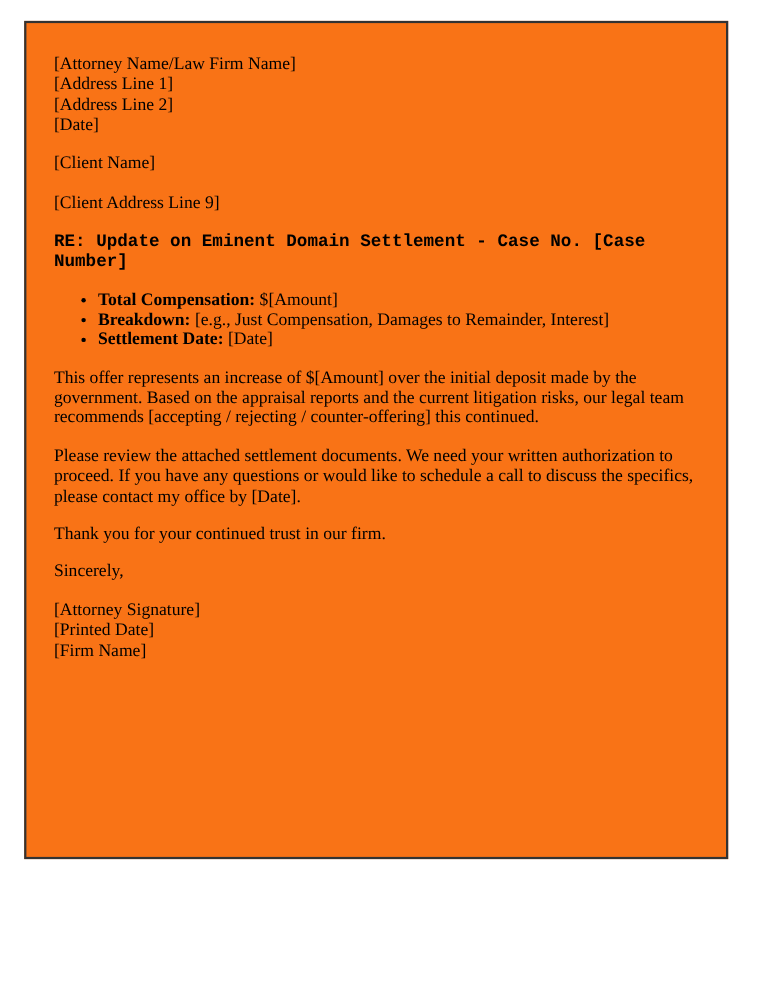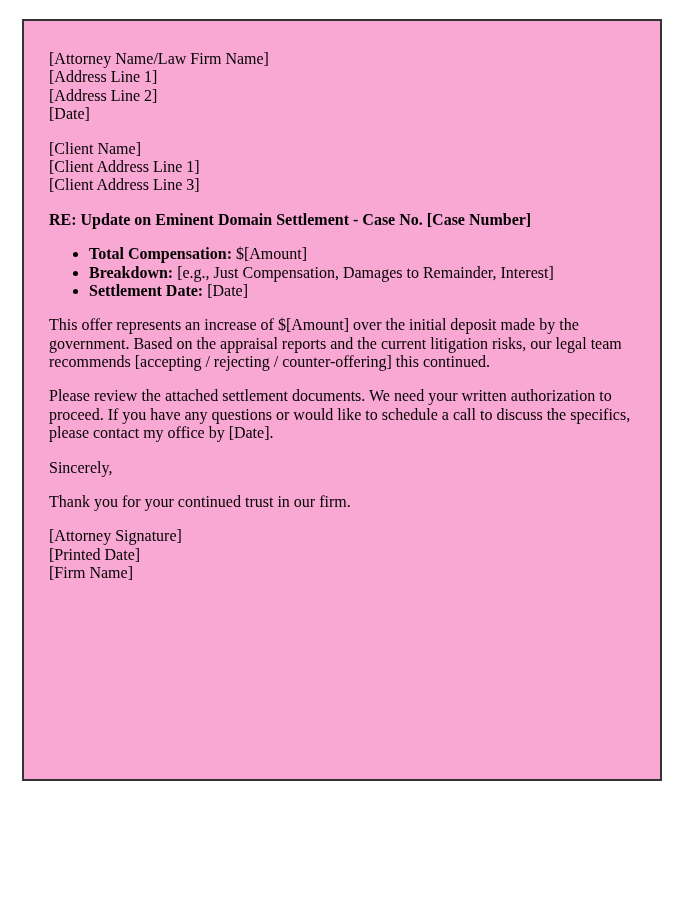--- a/index.html
+++ b/index.html
@@ -16,32 +16,33 @@
   }
   .letter {
     position: absolute;
     left: 22px;
     top: 19px;
     width: 640px;
     height: 762px;
     box-sizing: border-box;
     border: 2px solid #333333;
     padding: 13px 26px 0 25px;
-    background: #f9a8d4;
+    background: #f97316;
     overflow: hidden;
     font-family: "Liberation Serif", "DejaVu Serif", serif;
     font-size: 16px;
     line-height: 1.15;
     color: #000000;
   }
   .letter p {
     margin: 16px 0;
   }
   .letter p.subject {
     font-weight: bold;
+    font-family: Liberation Mono, monospace;
   }
   .letter ul {
     margin: 4px 0;
     padding-left: 40px;
   }
   .letter li {
     margin: 0;
   }
   .letter li b {
     font-weight: bold;
@@ -55,22 +56,22 @@
 
     <p>
       <span>[Attorney Name/Law Firm Name]</span><br>
       <span>[Address Line 1]</span><br>
       <span>[Address Line 2]</span><br>
       <span>[Date]</span>
     </p>
 
     <p>
       <span>[Client Name]</span><br>
-      <span>[Client Address Line 1]</span><br>
-      <span>[Client Address Line 3]</span>
+      <br>
+      <span>[Client Address Line 9]</span>
     </p>
 
     <p class="subject">RE: Update on Eminent Domain Settlement - Case No. [Case Number]</p>
 
 
 
 
     <ul>
       <li>
         <b>Total Compensation:</b>
@@ -83,23 +84,23 @@
       <li>
         <b>Settlement Date:</b>
         <span>[Date]</span>
       </li>
     </ul>
 
     <p>This offer represents an increase of $[Amount] over the initial deposit made by the government. Based on the appraisal reports and the current litigation risks, our legal team recommends [accepting / rejecting / counter-offering] this continued.</p>
 
     <p>Please review the attached settlement documents. We need your written authorization to proceed. If you have any questions or would like to schedule a call to discuss the specifics, please contact my office by [Date].</p>
 
+    <p>Thank you for your continued trust in our firm.</p>
+
     <p>Sincerely,</p>
-
-    <p>Thank you for your continued trust in our firm.</p>
 
     <p>
       <span>[Attorney Signature]</span><br>
       <span>[Printed Date]</span><br>
       <span>[Firm Name]</span>
     </p>
 
   </div>
 </div>
 

